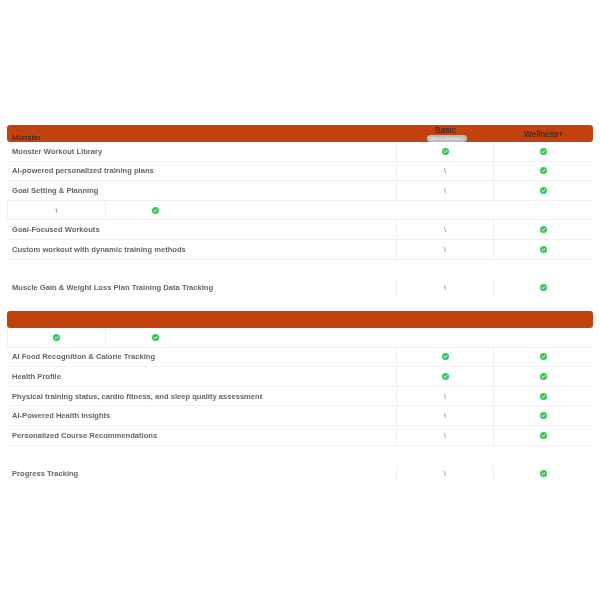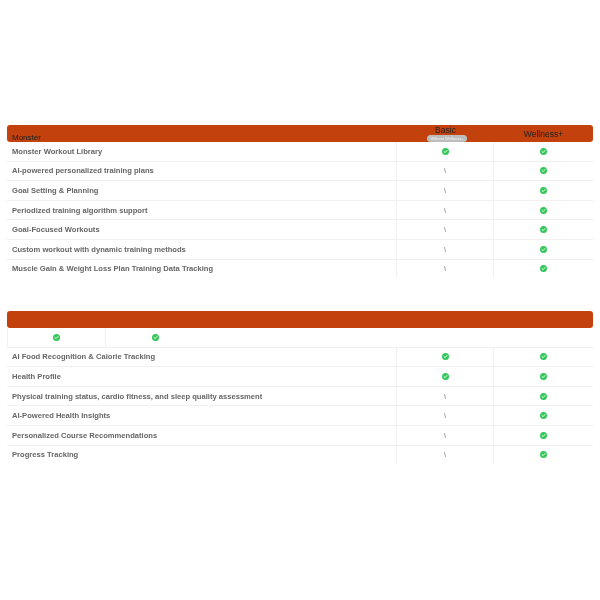--- a/index.html
+++ b/index.html
@@ -3,21 +3,21 @@
   <meta charset="utf-8">
   <style>
     html, body { margin: 0; padding: 0; background: #ffffff; }
     body { width: 600px; height: 600px; position: relative; font-family: "Liberation Sans", sans-serif; color: #555; overflow: hidden; }
     .table { position: absolute; left: 7px; width: 586px; }
     .t1 { top: 125px; }
     .t2 { top: 311px; }
     .head { height: 17px; background: #c2410c; border-radius: 3px; display: flex; align-items: flex-end; font-size: 8px; color: #222; }
     .head .c1 { padding-left: 5px; }
     .row { height: 18.6px; display: flex; align-items: center; border-bottom: 1px solid #f0f0f0; font-size: 7.6px; color: #666; font-weight: bold; }
-    .row:last-child { border-bottom: none; }
+    .row:last-child { border-bottom: none; margin-top: 19px; }
     .c1 { width: 390px; padding-left: 5px; box-sizing: border-box; white-space: nowrap; }
     .c2 { width: 97px; text-align: center; height: 100%; display: flex; align-items: center; justify-content: center; border-left: 1px solid #f0f0f0; }
     .c3 { width: 99px; text-align: center; height: 100%; display: flex; align-items: center; justify-content: center; border-left: 1px solid #f0f0f0; }
     .head .c2, .head .c3 { border-left: none; font-size: 8.5px; color: #222; flex-direction: column; }
     .badge { display: inline-block; background: #bdbdbd; color: #f5f5f5; font-size: 4px; padding: 1px 3px; border-radius: 5px; margin-left: 3px; }
     .check { width: 7px; height: 7px; border-radius: 50%; background: #34c759; display: inline-flex; align-items: center; justify-content: center; }
     .check svg { width: 5px; height: 5px; }
     .none { color: #999; font-size: 7px; }
   </style>
 </head>
@@ -70,21 +70,20 @@
         </div>
         <div class="c3">
           <span class="check">
             <svg viewBox="0 0 10 10">
               <path d="M2 5.2 L4.2 7.2 L8 3" stroke="#fff" stroke-width="1.8" fill="none" stroke-linecap="round" stroke-linejoin="round"></path>
             </svg>
           </span>
         </div>
       </div>
       <div class="row">
-        <div class="c1">Periodized training  algorithm support</div>
         <div class="c2">
           <span class="none">\</span>
         </div>
         <div class="c3">
           <span class="check">
             <svg viewBox="0 0 10 10">
               <path d="M2 5.2 L4.2 7.2 L8 3" stroke="#fff" stroke-width="1.8" fill="none" stroke-linecap="round" stroke-linejoin="round"></path>
             </svg>
           </span>
         </div>

